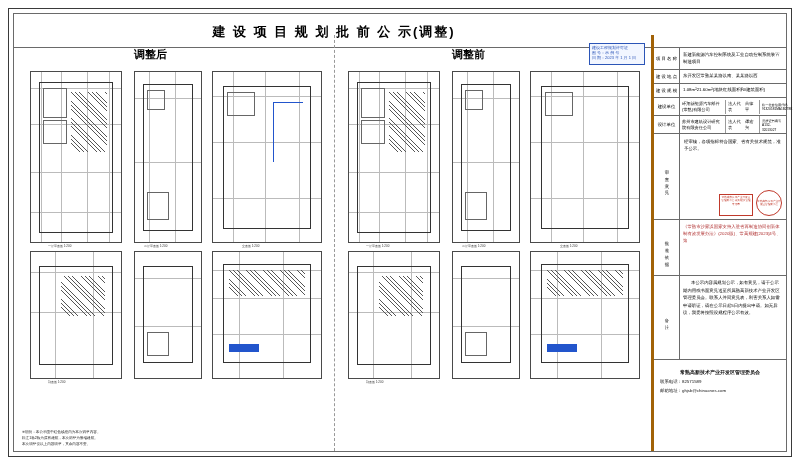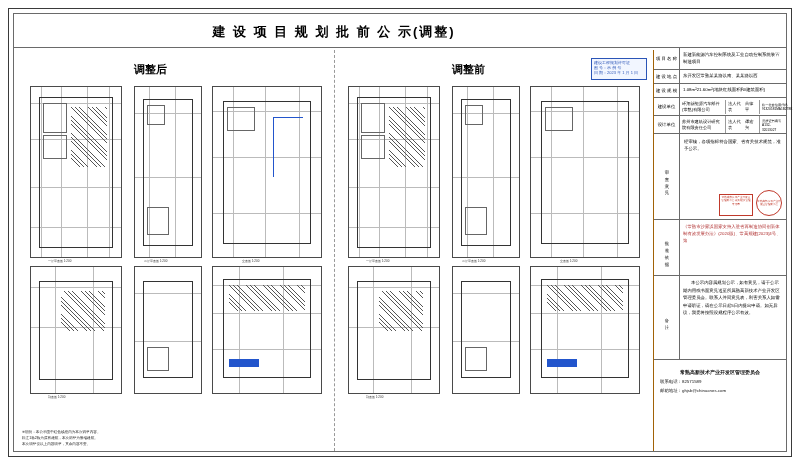--- a/index.html
+++ b/index.html
@@ -26,22 +26,22 @@
     position:absolute;left:0;top:0;right:0;height:34px;
     border-bottom:1px solid #6a6a6a;
     box-sizing:border-box;
   }
   .main-title{
     position:absolute;left:0;top:9px;width:640px;text-align:center;
     font-size:13px;font-weight:bold;letter-spacing:2px;color:#000;
   }
   
   .draw-area{
-    position:absolute;left:0;top:36px;width:640px;bottom:0;
-    border-right:1px solid #a16207;
+    position:absolute;left:0;top:21px;width:640px;bottom:0;
+    border-right:3px solid #a16207;
     box-sizing:border-box;
   }
   .panel-label{
     position:absolute;font-size:11px;font-weight:bold;color:#000;
   }
   .label-after{left:120px;top:12px;}
   .label-before{left:438px;top:12px;}
   .mid-divider{
     position:absolute;left:320px;top:0;bottom:0;width:0;
     border-left:1px dashed #999;

